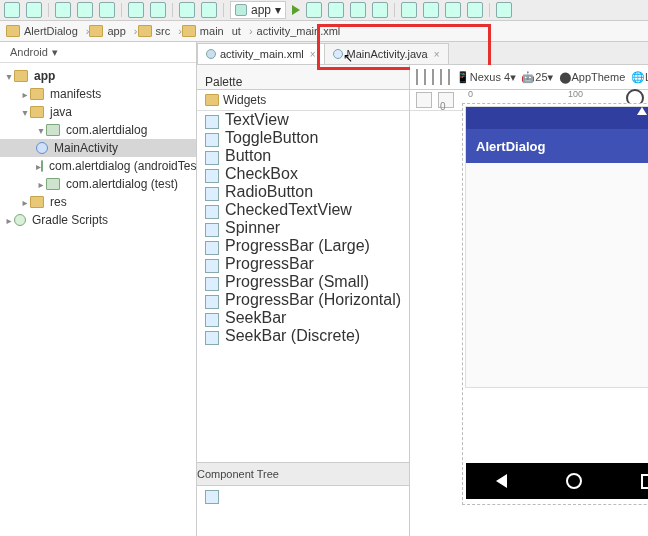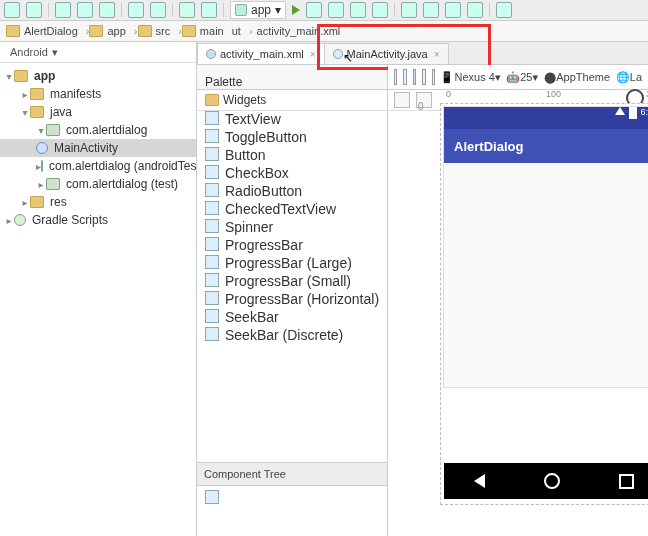--- a/index.html
+++ b/index.html
@@ -35,23 +35,23 @@
   .tool-row{height:24px;border-bottom:1px solid #ccc;display:flex;align-items:center;padding:0 6px;gap:6px;font-size:11px;color:#444;white-space:nowrap;overflow:hidden}
   .tool-row .sq{width:14px;height:14px;border:1px solid #999;background:#e8f0ff}
   .device-row{height:20px;border-bottom:1px solid #ddd;display:flex;align-items:center;padding:0 6px;gap:6px}
   .device-row .chip{width:14px;height:14px;border:1px solid #bbb;background:#f7f7f7}
   
   .palette{flex:0 0 154px;background:#f7f7f7;border-right:1px solid #ccc;display:flex;flex-direction:column}
   .pal-head{height:24px;display:flex;align-items:flex-end;padding:0 8px;border-bottom:1px solid #ccc;font-size:12px;color:#333}
   .widgets-head{height:20px;display:flex;align-items:center;padding:0 8px;border-bottom:1px solid #ddd;background:#fff}
   .widgets-head .fold-i{width:12px;height:10px;background:#e8c877;border:1px solid #c7a34a;border-radius:1px;margin-right:4px}
   .wid-list{flex:1;overflow:hidden;background:#fff}
-  .wid{height:18px;display:flex;align-items:flex-start;padding:0 8px;font-size:14px;color:#333;white-space:nowrap}
+  .wid{height:18px;display:flex;align-items:flex-end;padding:0 8px;font-size:16px;color:#333;white-space:nowrap}
   .wid .ic{width:12px;height:12px;margin-right:6px;display:inline-block;border:1px solid #8aa;background:#def}
-  .ct-head{height:22px;background:#ececec;border-top:1px solid #ccc;border-bottom:1px solid #ccc;display:flex;align-items:center;padding:0 7px;font-size:11px;color:#444}
+  .ct-head{height:22px;background:#ececec;border-top:1px solid #ccc;border-bottom:1px solid #ccc;display:flex;align-items:center;padding:0 0;font-size:11px;color:#444}
   .ct-body{flex:0 0 44px;background:#fff;padding:4px 8px;font-size:11px}
   .ct-body .root{display:flex;align-items:center;gap:4px}
   
   .design{flex:1;display:flex;background:#fbfbfb;min-width:0}
   .canvas{flex:1;position:relative;overflow:hidden;background:#fff}
   .ruler-h{position:absolute;top:24px;left:52px;right:0;height:14px;font-size:9px;color:#888}
   .ruler-h span{position:absolute;top:0}
   .zero{position:absolute;top:36px;left:30px;font-size:10px;color:#888}
   .dash-outer{position:absolute;left:52px;top:38px;width:228px;height:400px;border:1px dashed #bbb;background:#fff}
   .phone{position:absolute;left:56px;top:42px;width:220px;height:280px;background:#fafafa;outline:1px solid #ddd}
@@ -237,25 +237,25 @@
           <div class="wid">
               <span class="ic"></span>
               <span>CheckedTextView</span>
             </div>
           <div class="wid">
               <span class="ic"></span>
               <span>Spinner</span>
             </div>
           <div class="wid">
               <span class="ic"></span>
+              <span>ProgressBar (Large)</span>
+            </div>
+          <div class="wid">
+              <span class="ic"></span>
               <span>ProgressBar</span>
-            </div>
-          <div class="wid">
-              <span class="ic"></span>
-              <span>ProgressBar (Large)</span>
             </div>
           <div class="wid">
               <span class="ic"></span>
               <span>ProgressBar (Small)</span>
             </div>
           <div class="wid">
               <span class="ic"></span>
               <span>ProgressBar (Horizontal)</span>
             </div>
           <div class="wid">

